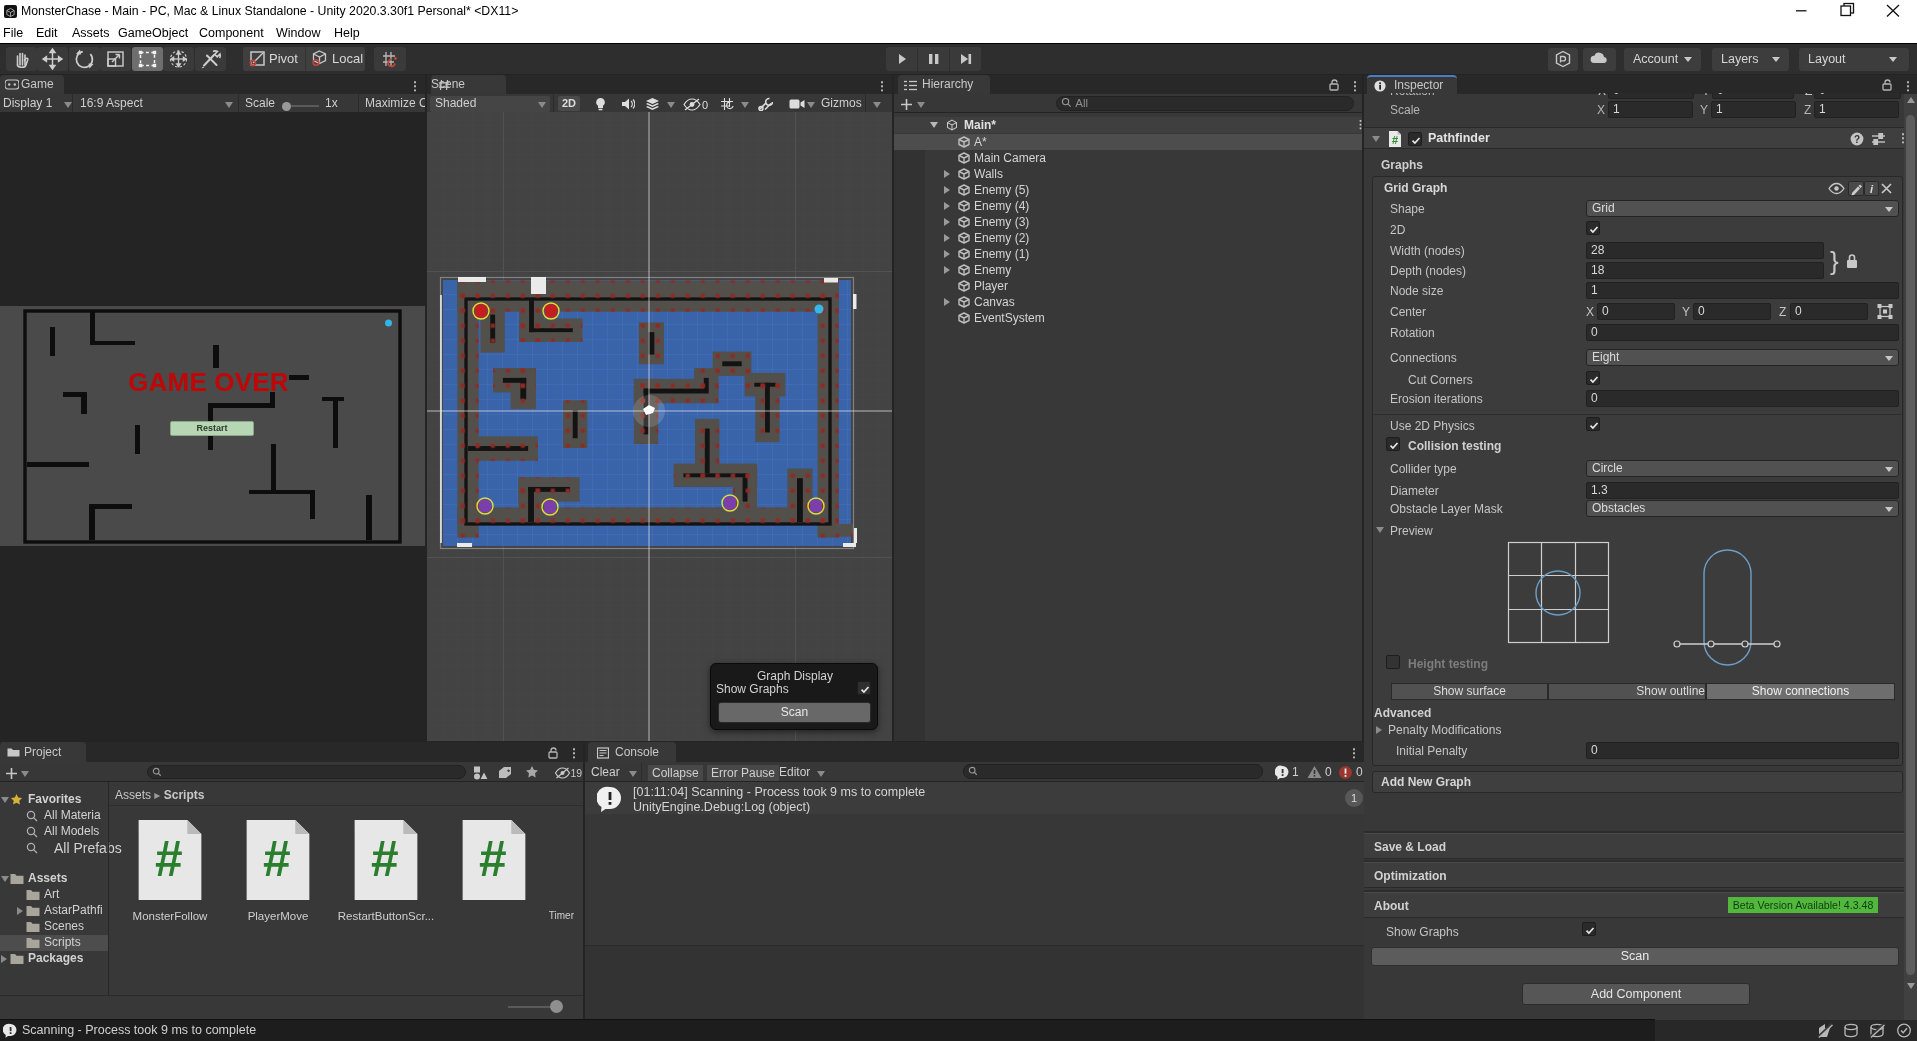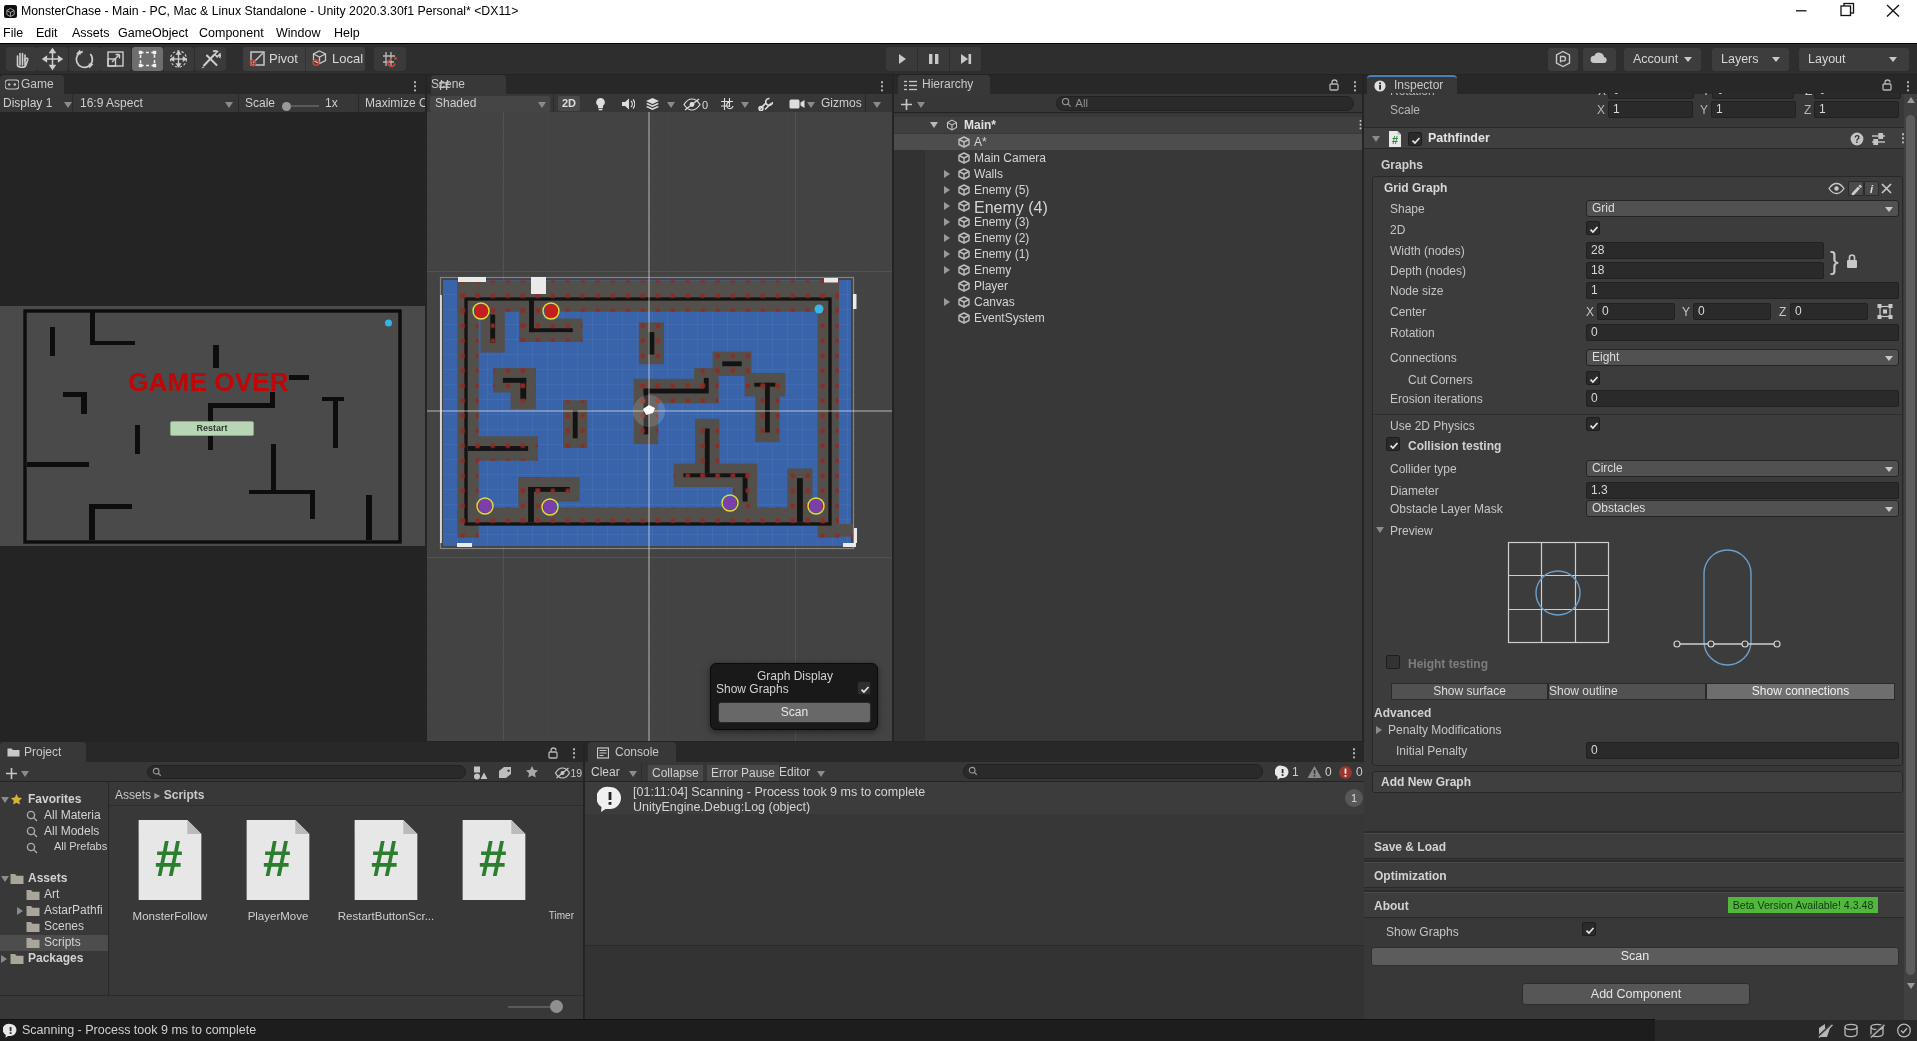--- a/index.html
+++ b/index.html
@@ -550,21 +550,21 @@
       </g>
     </svg>
     <div class="abs" style="left:80px;top:66px;color:#d4d4d4;font-size:12px">Enemy (5)</div>
     <div class="tri-r" style="left:50px;top:85px;border-left-color:#9a9a9a"></div>
     <svg class="abs" style="left:64px;top:83px" width="12" height="12" viewBox="0 0 12 12">
       <g fill="none" stroke="#bdbdbd" stroke-width="1.4" stroke-linejoin="round">
         <path d="M6 1 L11 3.5 L11 8.5 L6 11 L1 8.5 L1 3.5 Z"></path>
         <path d="M1 3.5 L6 6 L11 3.5 M6 6 L6 11"></path>
       </g>
     </svg>
-    <div class="abs" style="left:80px;top:82px;color:#d4d4d4;font-size:16px">Enemy (4)</div>
+    <div class="abs" style="left:80px;top:82px;color:#d4d4d4;font-size:12px">Enemy (4)</div>
     <div class="tri-r" style="left:50px;top:101px;border-left-color:#9a9a9a"></div>
     <svg class="abs" style="left:64px;top:99px" width="12" height="12" viewBox="0 0 12 12">
       <g fill="none" stroke="#bdbdbd" stroke-width="1.4" stroke-linejoin="round">
         <path d="M6 1 L11 3.5 L11 8.5 L6 11 L1 8.5 L1 3.5 Z"></path>
         <path d="M1 3.5 L6 6 L11 3.5 M6 6 L6 11"></path>
       </g>
     </svg>
     <div class="abs" style="left:80px;top:98px;color:#d4d4d4;font-size:12px">Enemy (3)</div>
     <div class="tri-r" style="left:50px;top:117px;border-left-color:#9a9a9a"></div>
     <svg class="abs" style="left:64px;top:115px" width="12" height="12" viewBox="0 0 12 12">
@@ -774,21 +774,21 @@
         <circle cx="313" cy="109" r="3"></circle>
         <circle cx="347" cy="109" r="3"></circle>
         <circle cx="381" cy="109" r="3"></circle>
         <circle cx="413" cy="109" r="3"></circle>
       </g>
     </svg>
     <div class="ck" style="left:22px;top:580px;background:#333"></div>
     <div class="lbl" style="left:44px;top:581px;color:#7d7d7d;font-weight:700">Height testing</div>
     <div class="abs" style="left:27px;top:608px;width:504px;height:17px;background:#4a4a4a;border:1px solid #2a2a2a;border-radius:2px"></div>
     <div class="abs" style="left:27px;top:608px;width:157px;height:17px;background:#515151;border:1px solid #2a2a2a;text-align:center;color:#dcdcdc;font-size:12px;line-height:15px">Show surface</div>
-    <div class="abs" style="left:184px;top:608px;width:158px;height:17px;background:#515151;border:1px solid #2a2a2a;text-align:left;color:#dcdcdc;font-size:12px;line-height:15px">Show outline</div>
+    <div class="abs" style="left:184px;top:608px;width:158px;height:17px;background:#515151;border:1px solid #2a2a2a;text-align:right;color:#dcdcdc;font-size:12px;line-height:15px">Show outline</div>
     <div class="abs" style="left:342px;top:608px;width:189px;height:17px;background:#6e6e6e;border:1px solid #2a2a2a;text-align:center;color:#f0f0f0;font-size:12px;line-height:15px">Show connections</div>
     <div class="lbl" style="left:10px;top:630px;color:#d0d0d0;font-weight:700">Advanced</div>
     <div class="tri-r" style="left:12px;top:651px"></div>
     <div class="lbl" style="left:24px;top:647px;color:#c5c5c5;">Penalty Modifications</div>
     <div class="lbl" style="left:32px;top:668px;color:#c5c5c5;">Initial Penalty</div>
     <div class="fld" style="left:222px;top:667px;width:313px">0</div>
     <div class="abs" style="left:8px;top:696px;width:531px;height:22px;background:#3f3f3f;border:1px solid #282828;border-radius:3px;color:#d5d5d5;font-size:12px;font-weight:700;line-height:20px;padding-left:8px">Add New Graph</div>
     <div class="abs" style="left:0;top:787px;width:540px;height:26px;background:#3d3d3d;border-top:1px solid #4a4a4a;border-bottom:1px solid #292929;box-shadow:0 -2px 0 #2c2c2c">
       <div class="lbl" style="left:10px;top:5px;color:#d2d2d2;font-weight:700">Optimization</div>
     </div>
@@ -866,21 +866,21 @@
     <div class="abs" style="left:44px;top:66px;color:#d2d2d2;font-size:12px;font-weight:400">All Materia</div>
     <svg class="abs" style="left:26px;top:84px" width="12" height="12" viewBox="0 0 12 12">
       <circle cx="5" cy="5" r="3.6" fill="none" stroke="#b0b0b0" stroke-width="1.3"></circle>
       <line x1="7.6" y1="7.6" x2="11" y2="11" stroke="#b0b0b0" stroke-width="1.3"></line>
     </svg>
     <div class="abs" style="left:44px;top:82px;color:#d2d2d2;font-size:12px;font-weight:400">All Models</div>
     <svg class="abs" style="left:26px;top:100px" width="12" height="12" viewBox="0 0 12 12">
       <circle cx="5" cy="5" r="3.6" fill="none" stroke="#b0b0b0" stroke-width="1.3"></circle>
       <line x1="7.6" y1="7.6" x2="11" y2="11" stroke="#b0b0b0" stroke-width="1.3"></line>
     </svg>
-    <div class="abs" style="left:54px;top:98px;color:#d2d2d2;font-size:11px;font-weight:400">All Prefabs</div>
+    <div class="abs" style="left:54px;top:98px;color:#d2d2d2;font-size:14px;font-weight:400">All Prefabs</div>
     <div class="tri-d" style="left:1px;top:134px"></div>
     <svg class="abs" style="left:10px;top:131px" width="14" height="12" viewBox="0 0 14 12">
       <path d="M0.5 1 h4.5 l1.5 1.7 h7 v8.3 h-13 Z" fill="#aaa59a"></path>
     </svg>
     <div class="abs" style="left:28px;top:129px;color:#d2d2d2;font-size:12px;font-weight:700">Assets</div>
     <svg class="abs" style="left:26px;top:147px" width="14" height="12" viewBox="0 0 14 12">
       <path d="M0.5 1 h4.5 l1.5 1.7 h7 v8.3 h-13 Z" fill="#aaa59a"></path>
     </svg>
     <div class="abs" style="left:44px;top:145px;color:#d2d2d2;font-size:12px;font-weight:400">Art</div>
     <div class="tri-r" style="left:17px;top:165px"></div>

